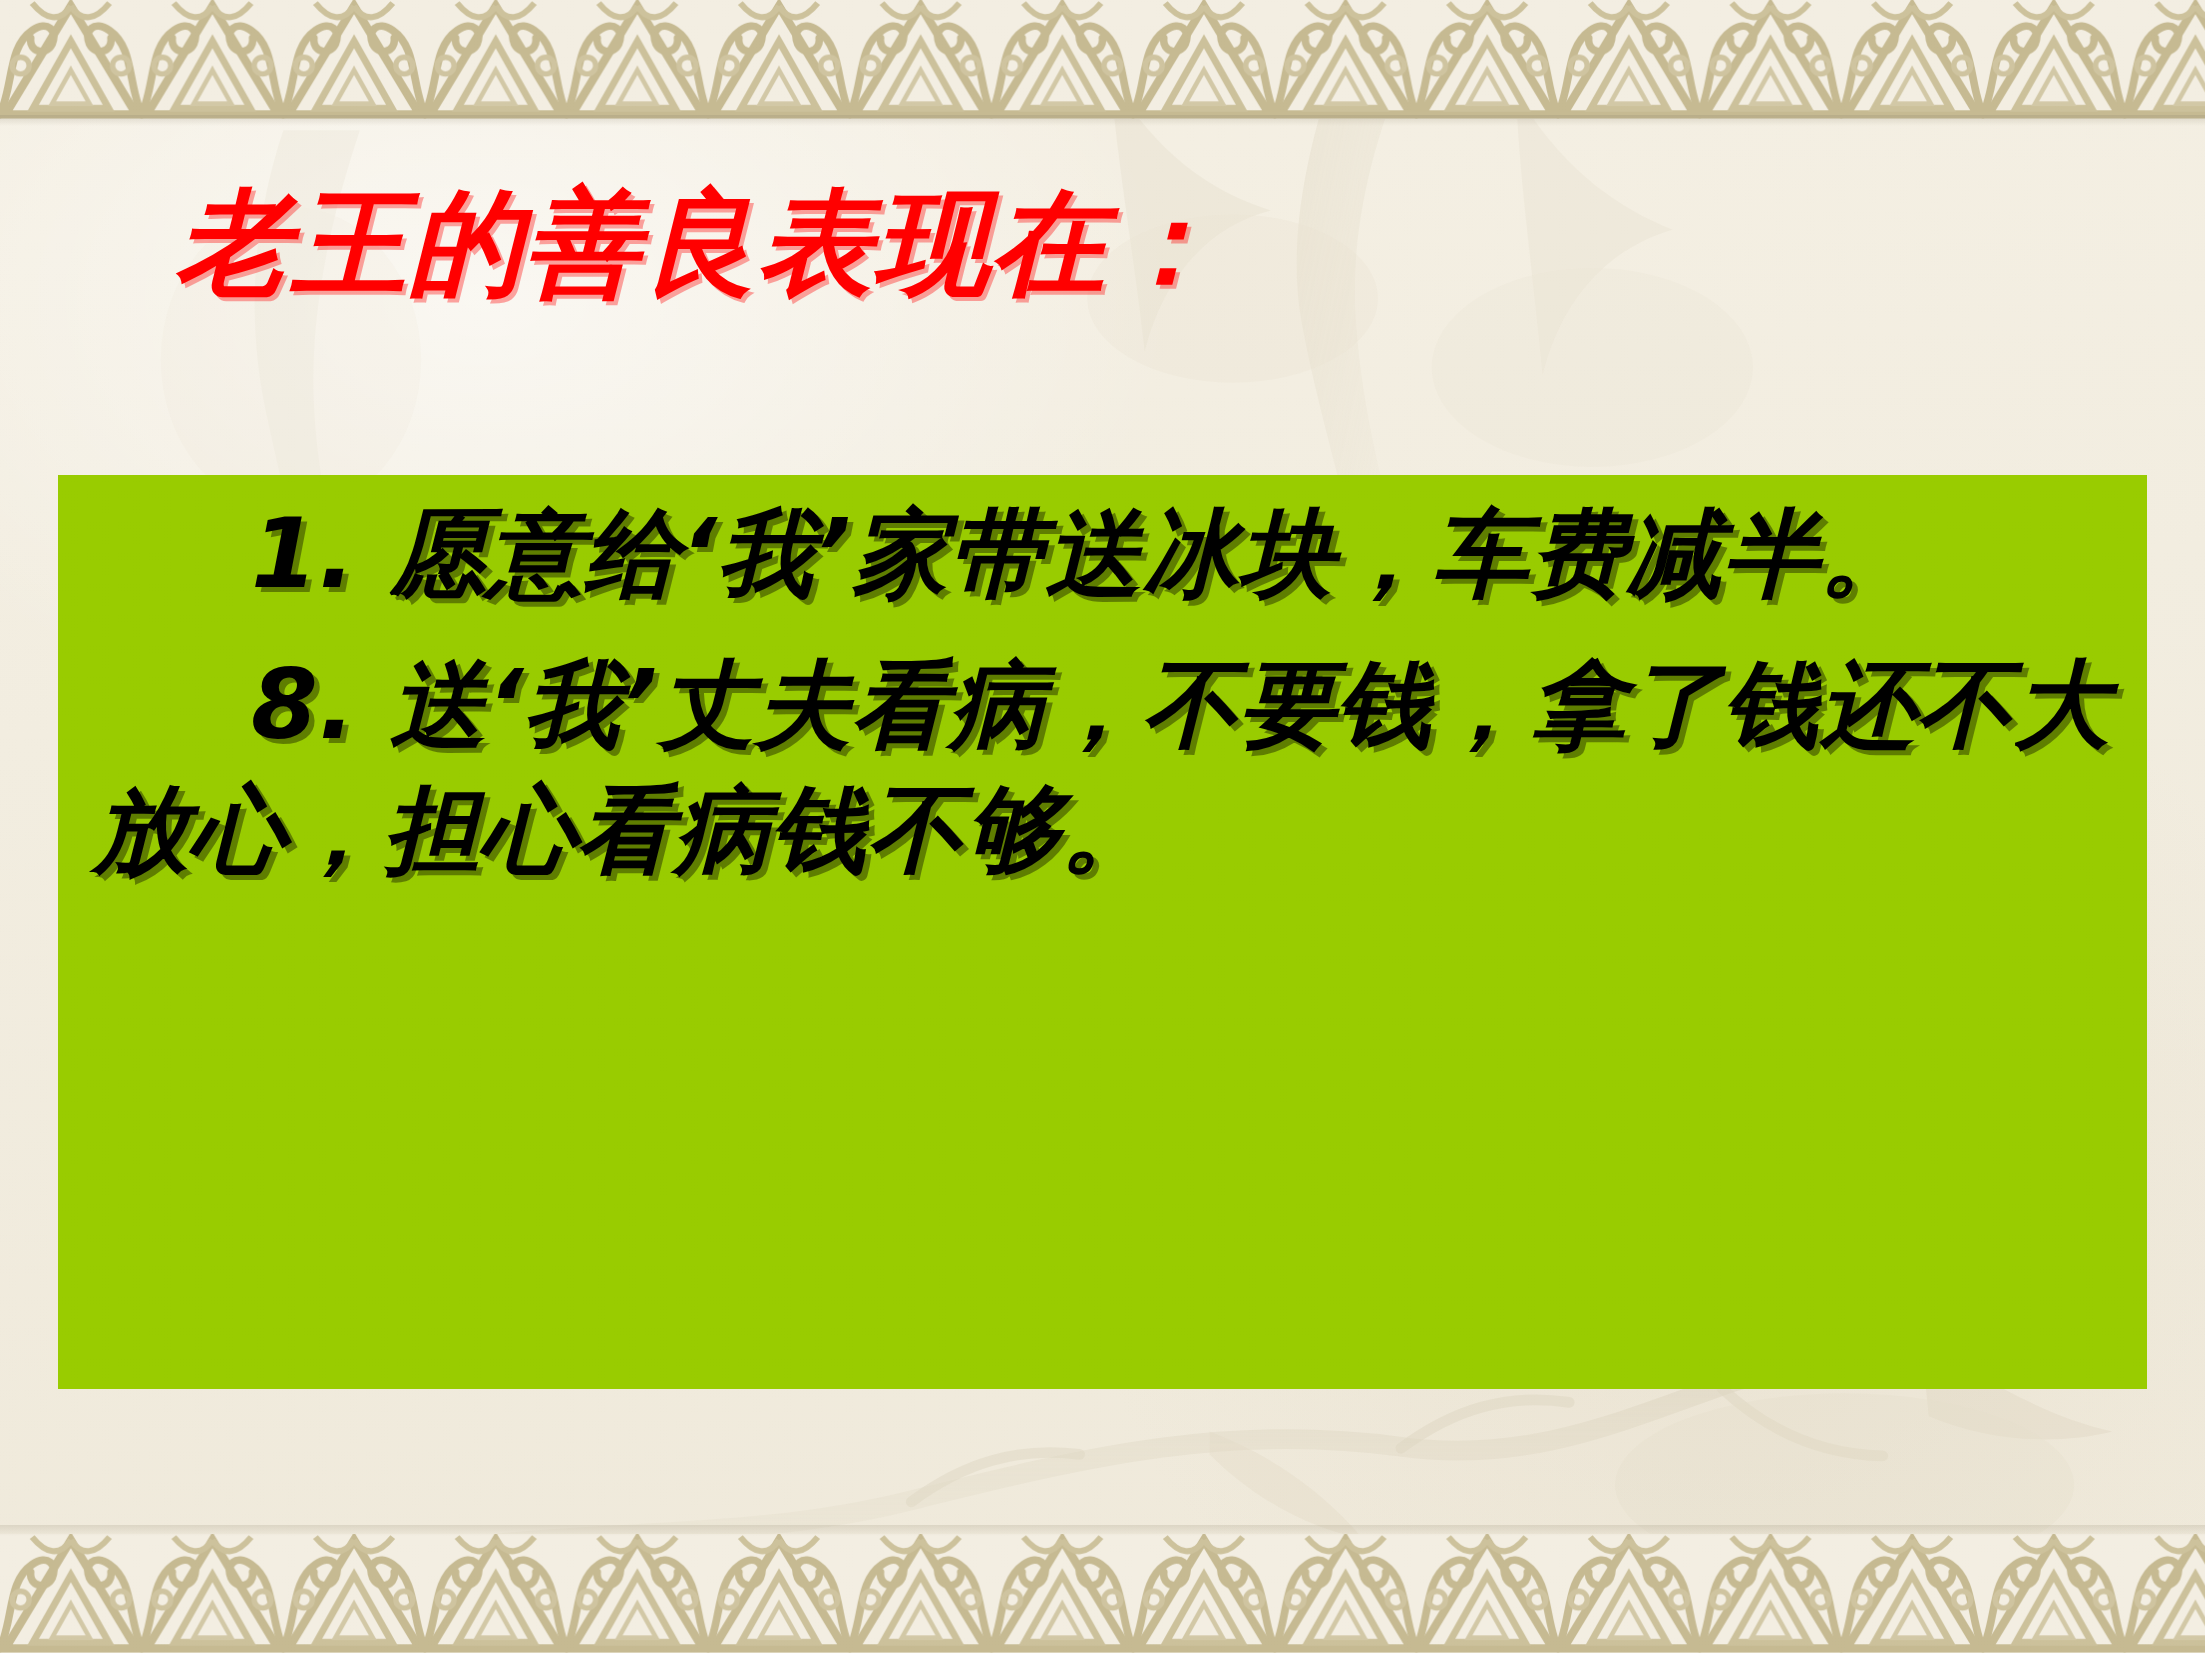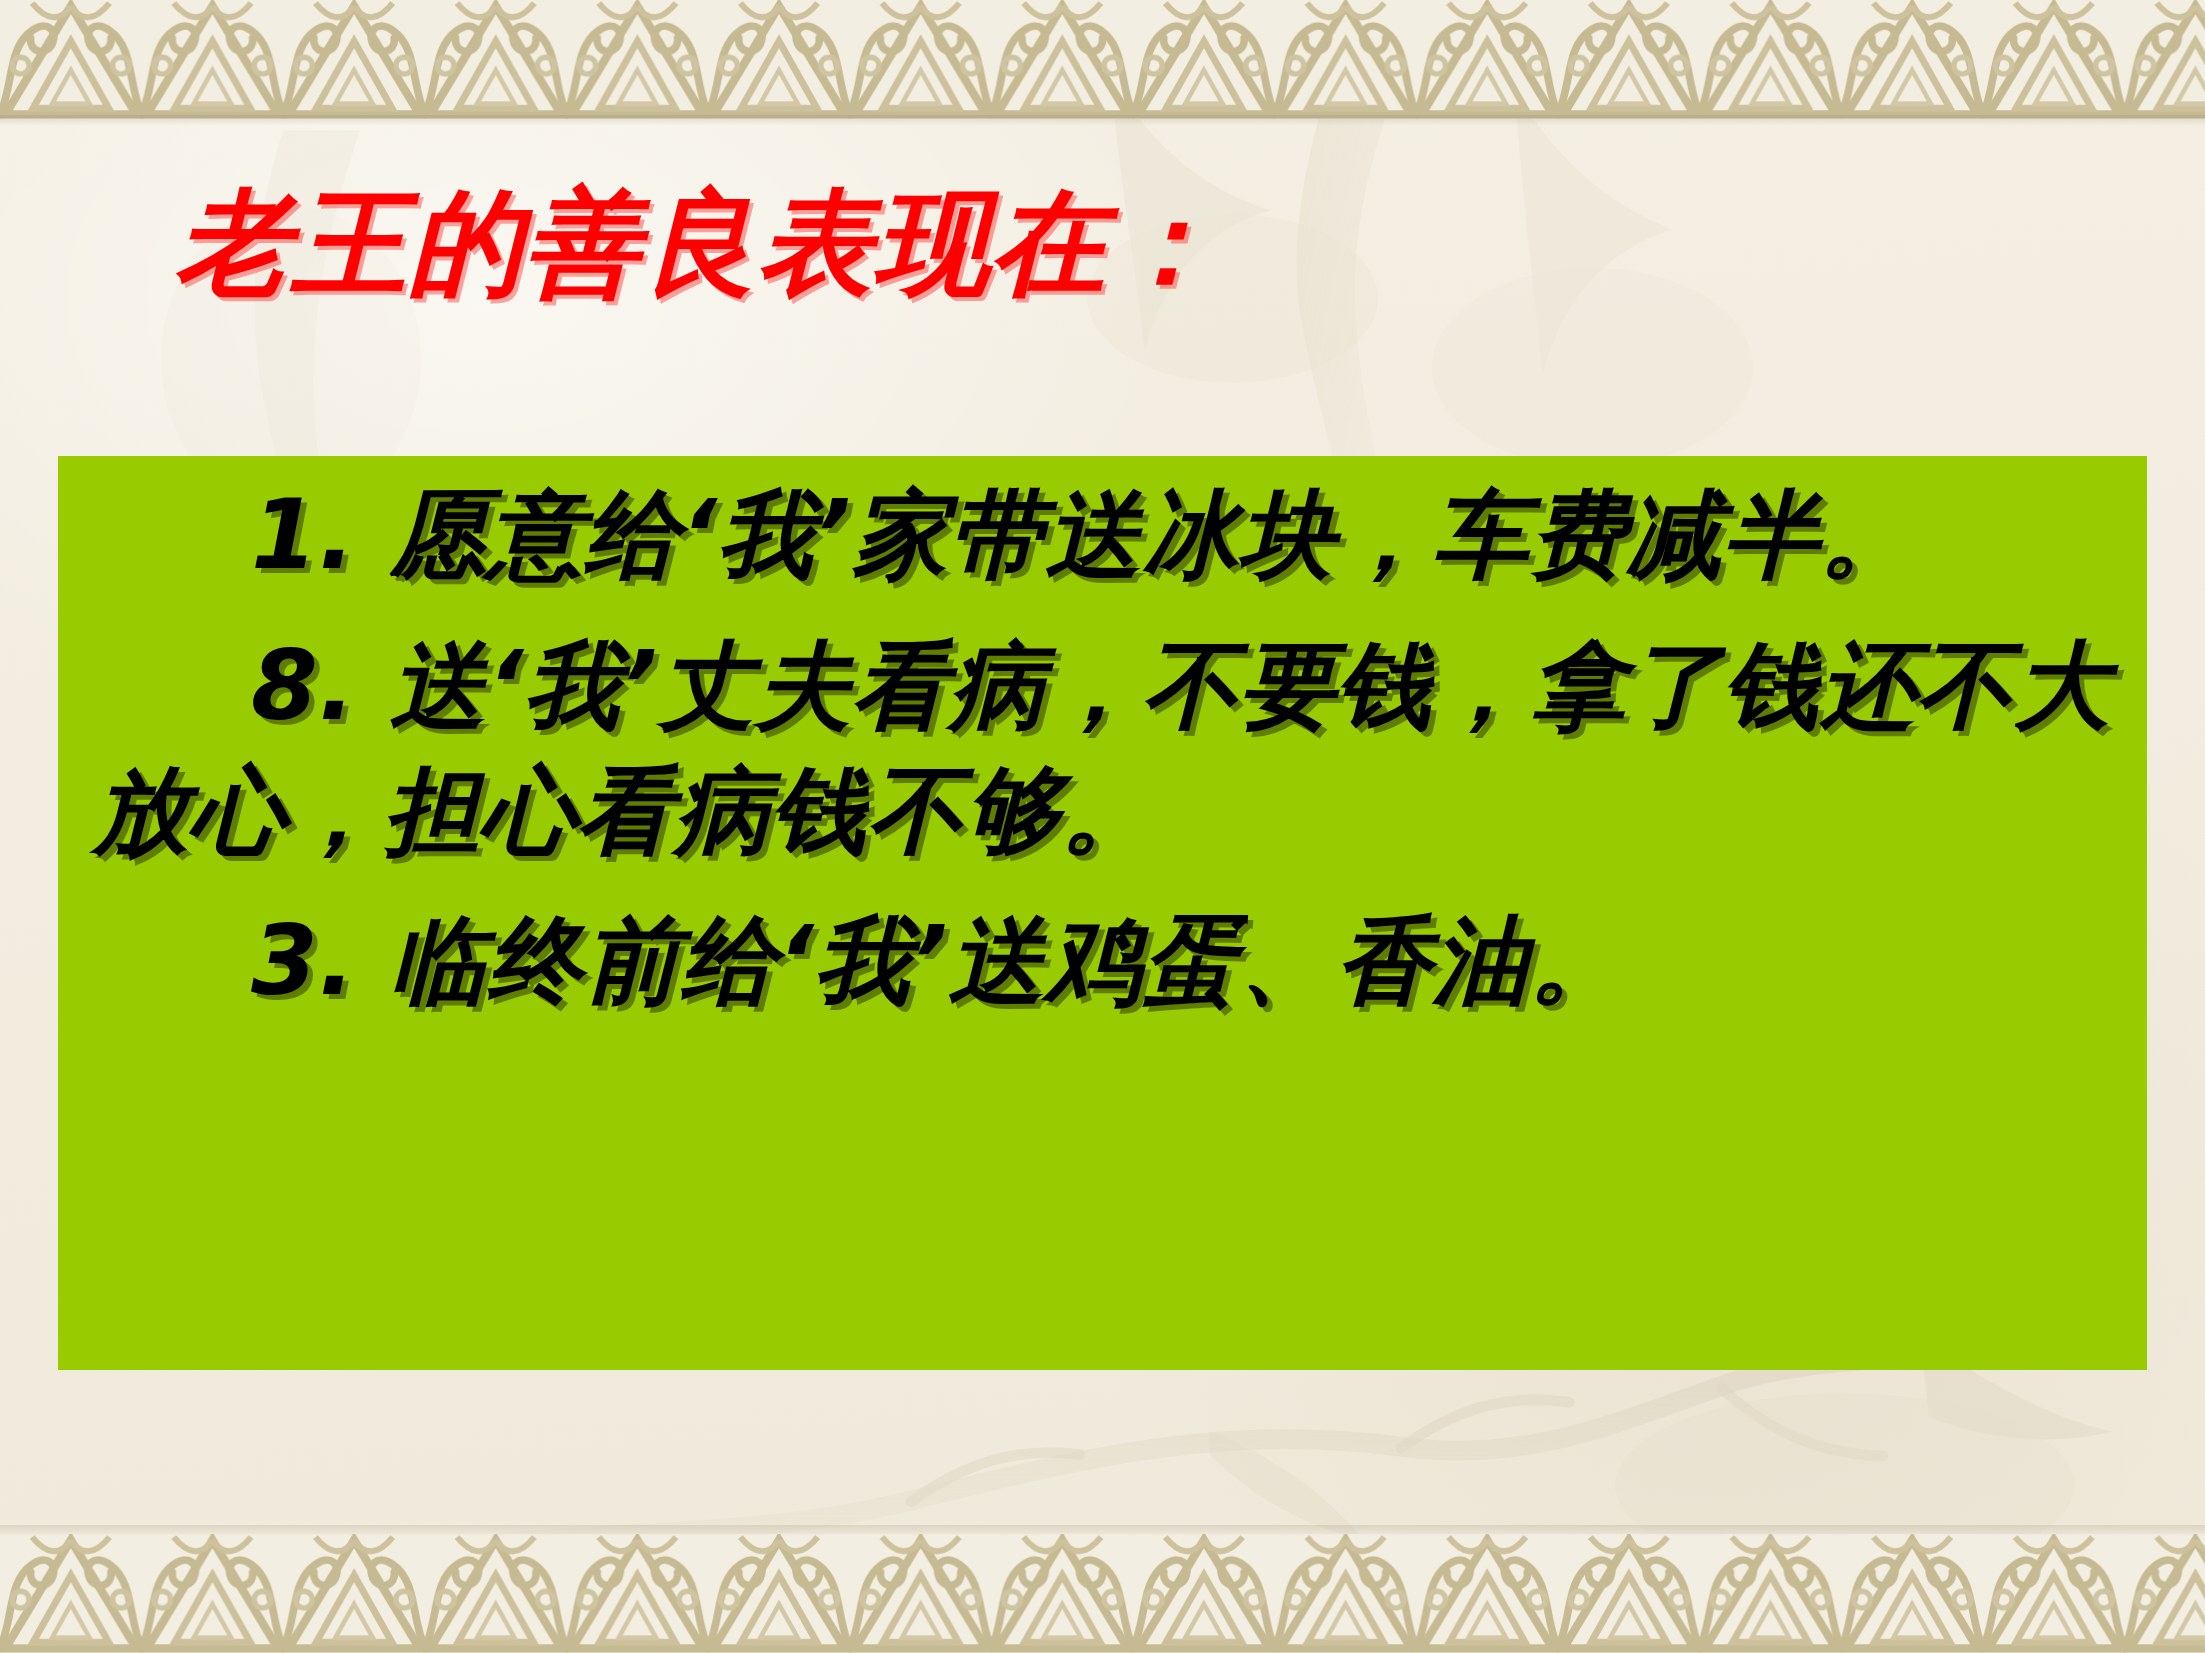--- a/index.html
+++ b/index.html
@@ -83,21 +83,21 @@
     color: #FF0000;
     letter-spacing: 1.5px;
     white-space: nowrap;
     text-shadow: 3.8px 3.8px 0 rgba(255,0,0,0.35);
   }
 
   
   #content-panel {
     position: absolute;
     left: 58px;
-    top: 456px;
+    top: 475px;
     width: 2089px;
     height: 914px;
     background: #99CC00;
     box-sizing: border-box;
     padding: 17px 35px 9px 35px;
   }
 
   .content-line {
     color: #000000;
     font-weight: bold;
@@ -205,18 +205,17 @@
     </defs>
     <rect x="0" y="0" width="2880" height="156" fill="url(#fretBot)"></rect>
   </svg>
   <div id="band-bottom-shade"></div>
 
   <div id="title">老王的善良表现在：</div>
 
   <div id="content-panel">
     <p class="content-line gap">1. 愿意给‘我’家带送冰块，车费减半。</p>
     <p class="content-line gap">8. 送‘我’丈夫看病，不要钱，拿了钱还不大放心，担心看病钱不够。</p>
-    <p class="content-line">3. 临终前给‘我’送鸡蛋、香油。</p>
   </div>
 
   <div id="grain"></div>
 </div>
 
 
 </body></html>

